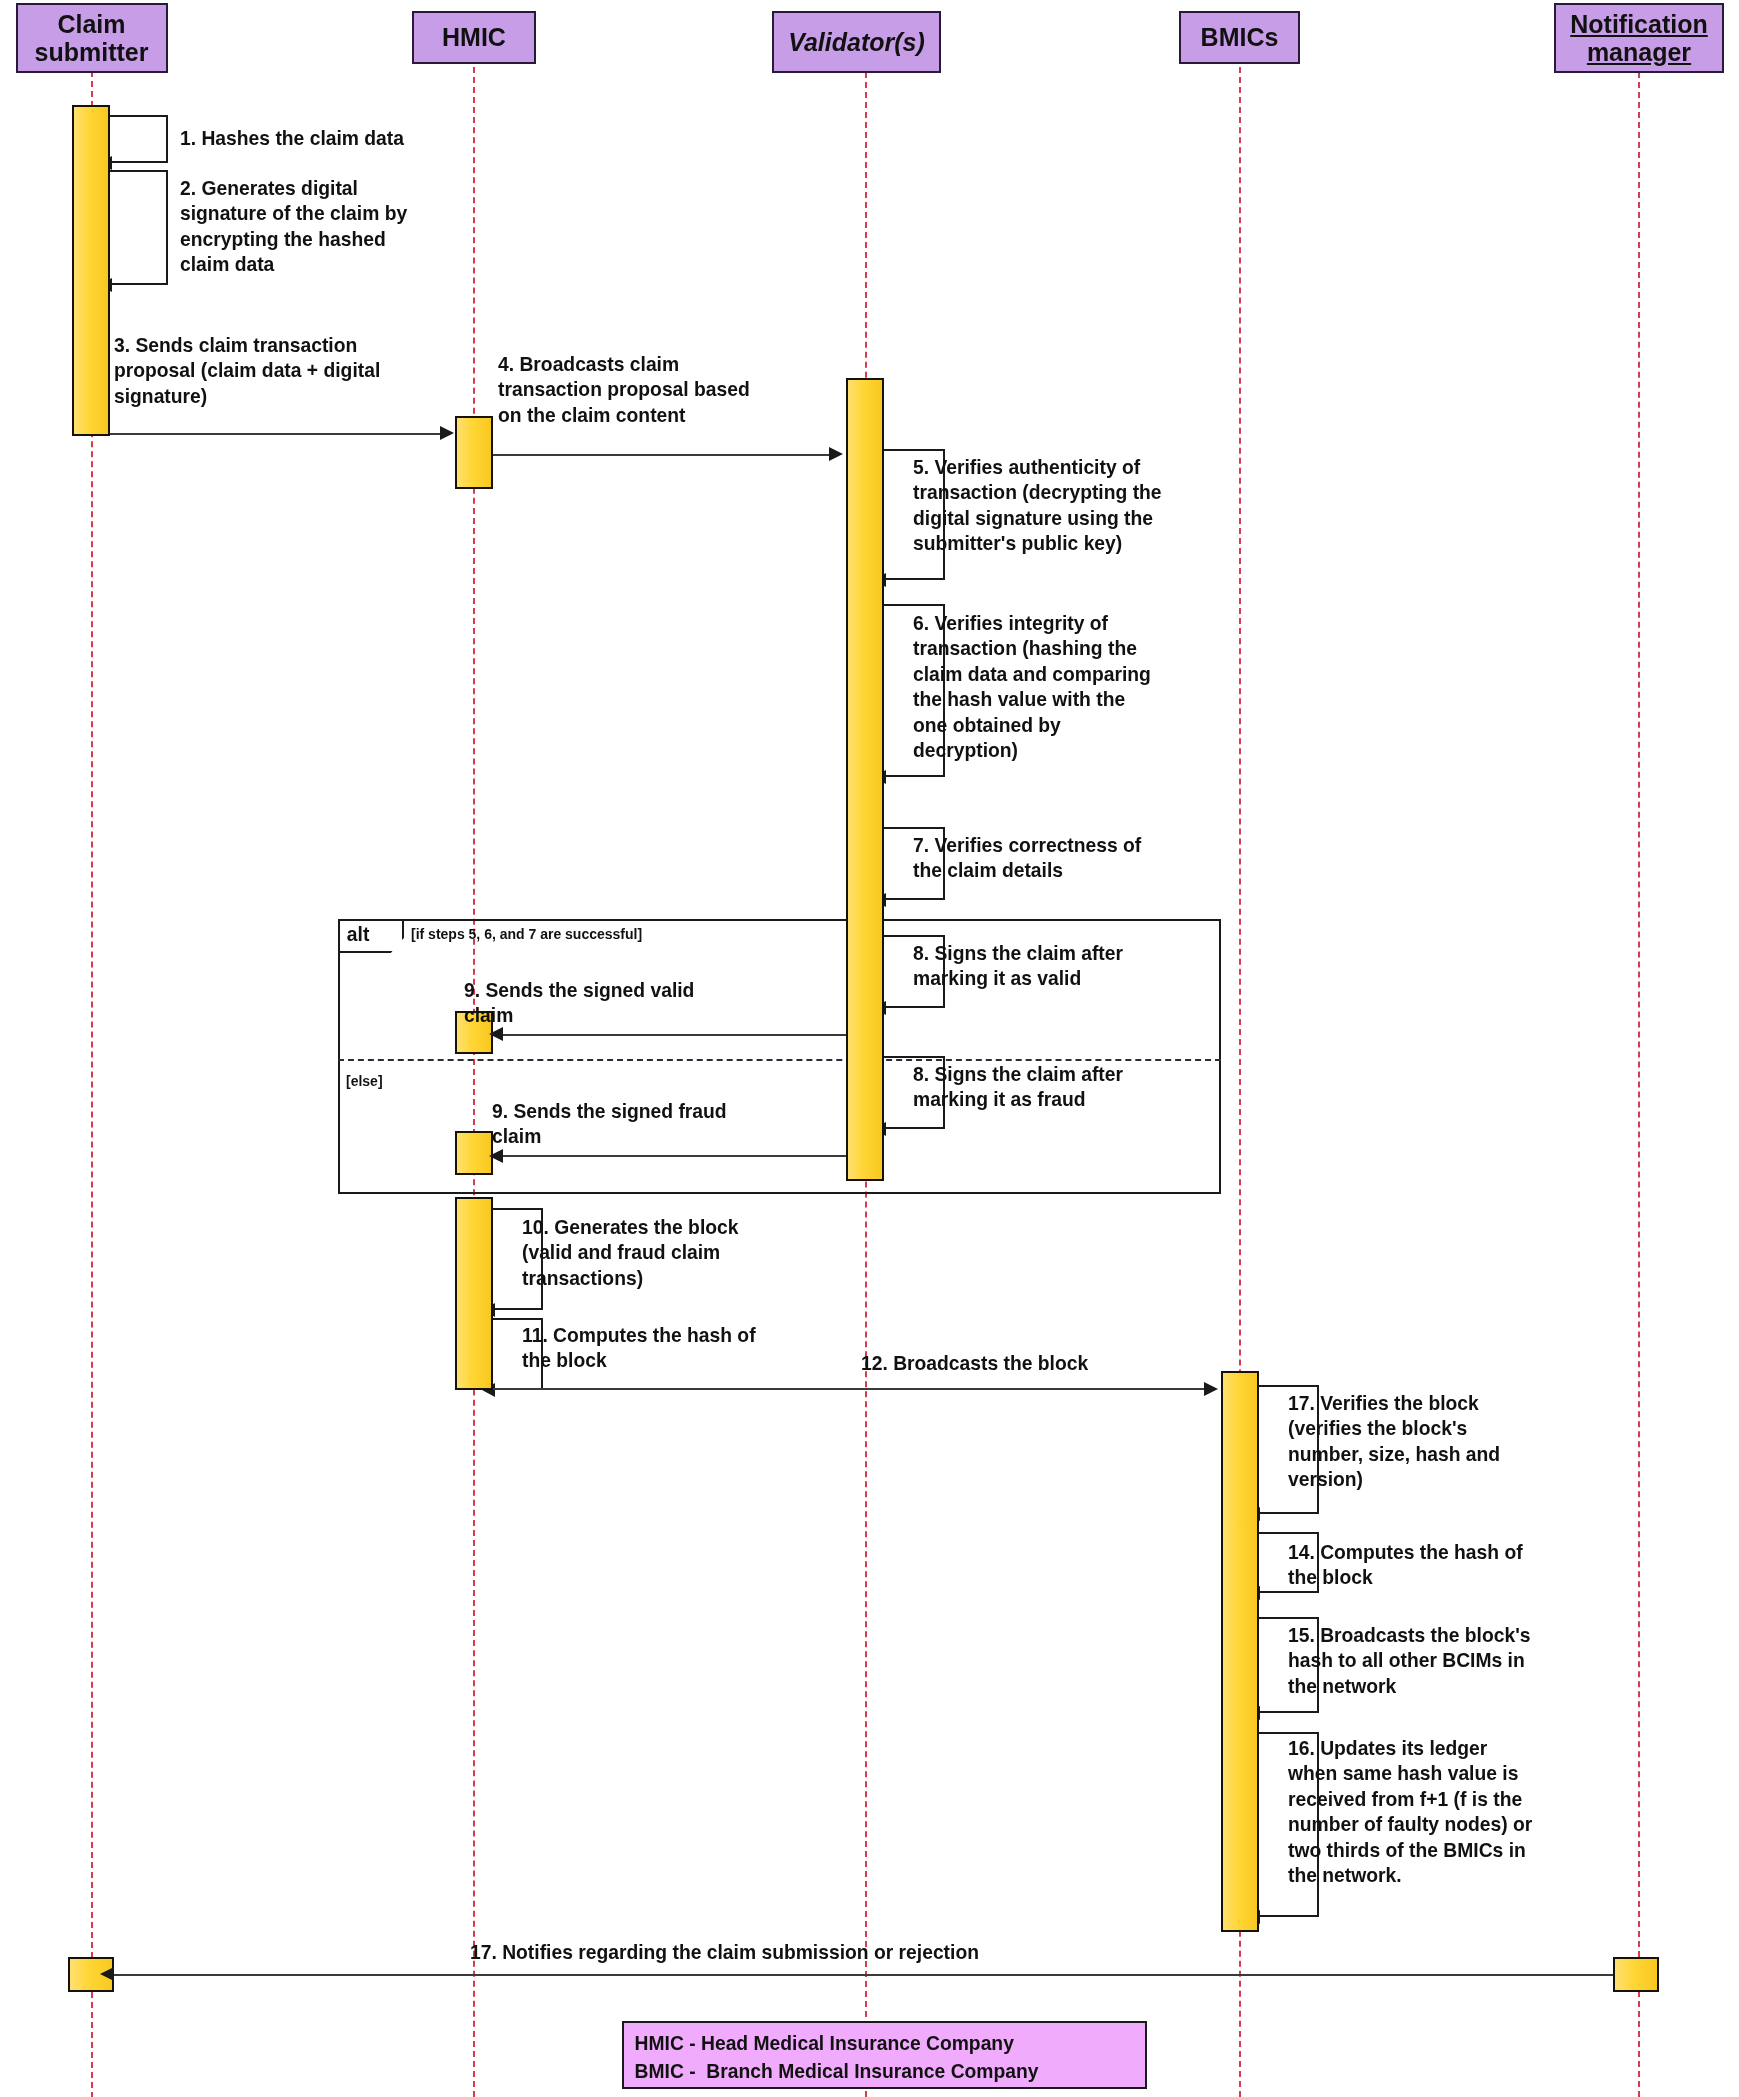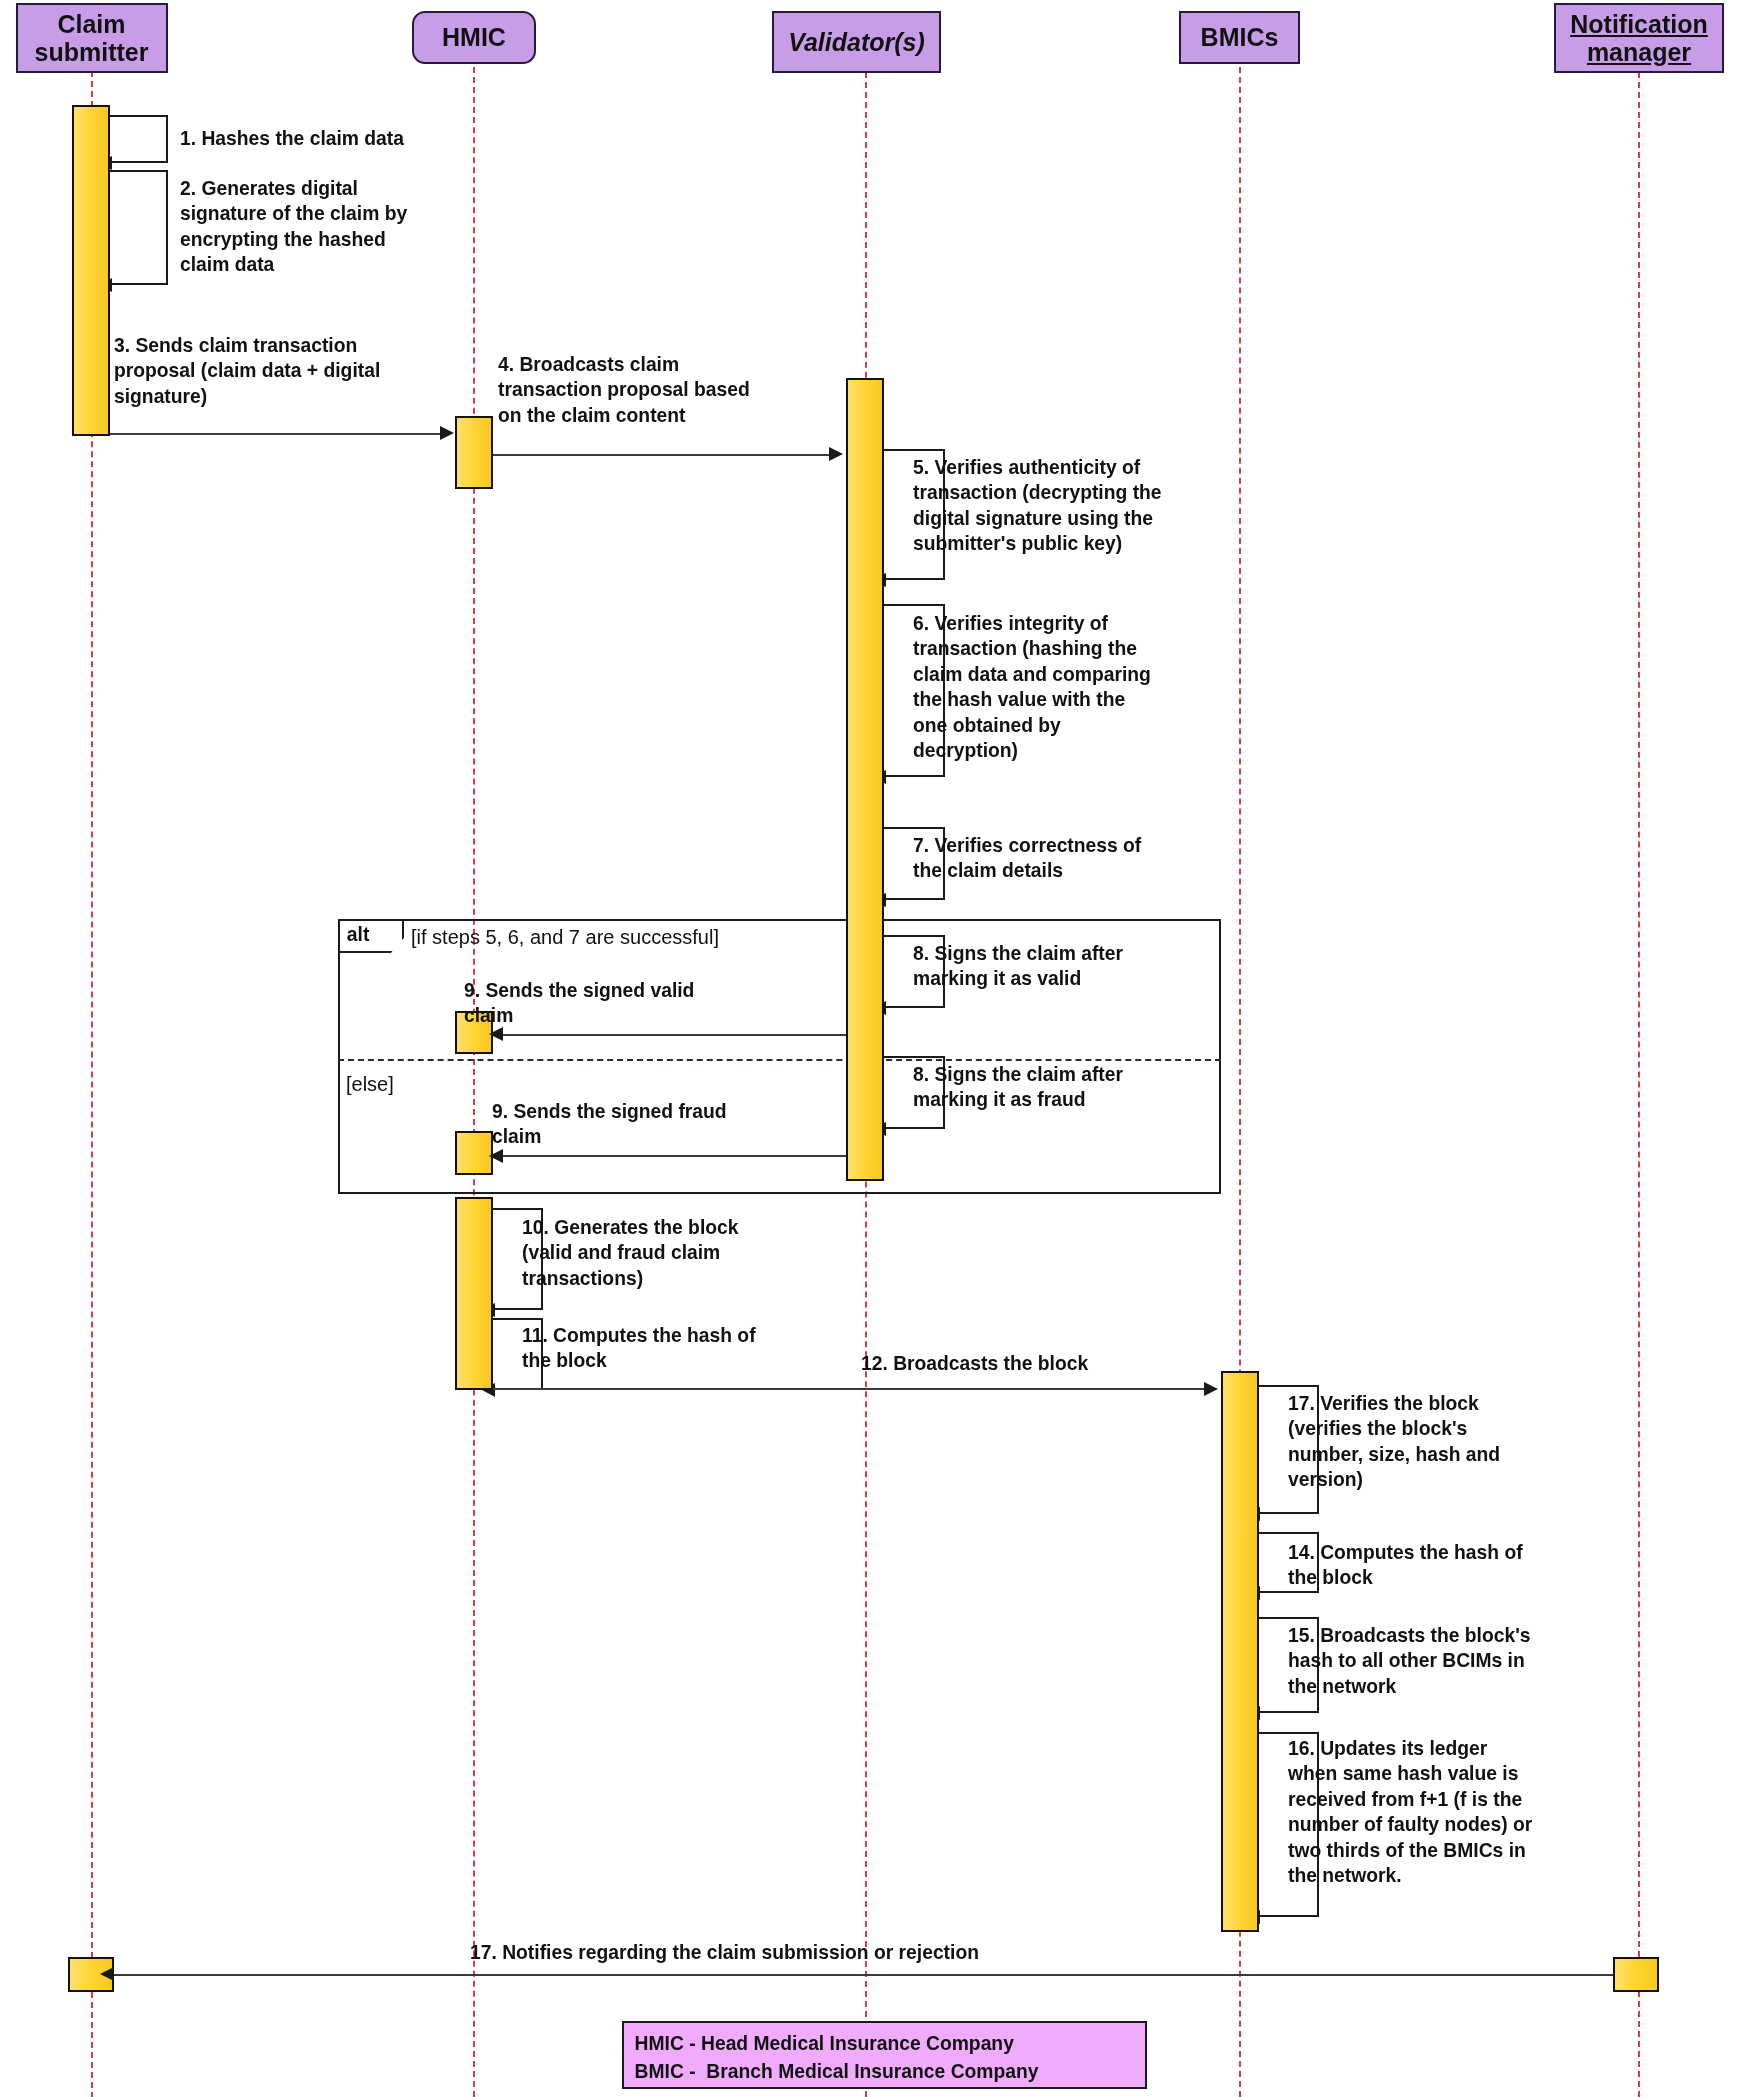--- a/index.html
+++ b/index.html
@@ -125,22 +125,22 @@
   }
   .frag-divider {
     position: absolute;
     height: 0;
     border-top: 2.9px dashed #2b2b3a;
     z-index: 3;
   }
   .frag-guard {
     position: absolute;
     color: #111111;
-    font-weight: normal;
-    font-size: 20px;
+    font-weight: bold;
+    font-size: 14px;
     z-index: 8;
   }
   
   .legend {
     position: absolute;
     box-sizing: border-box;
     background: #f0abfc;
     border: 2.4px solid #1a1a1a;
     padding: 6.8px 10.6px;
     z-index: 9;
@@ -161,21 +161,21 @@
   <div class="lifeline" style="left:91px; top:71px; height:2027px;"></div>
   <div class="lifeline" style="left:473px; top:57px; height:2040px;"></div>
   <div class="lifeline" style="left:865px; top:72px; height:2025px;"></div>
   <div class="lifeline" style="left:1239px; top:57px; height:2040px;"></div>
   <div class="lifeline" style="left:1638px; top:72px; height:2025px;"></div>
 
   <div class="actor-box" style="left:15.5px; top:2.9px; width:152px; height:70px;">
     <span>Claim
 submitter</span>
   </div>
-  <div class="actor-box" style="left:412px; top:10.6px; width:124px; height:53px;border-radius:13px;">
+  <div class="actor-box" style="left:412px; top:10.6px; width:124px; height:53px;">
     <span>HMIC</span>
   </div>
   <div class="actor-box" style="left:772px; top:10.6px; width:169px; height:62px;font-style:italic;">
     <span>Validator(s)</span>
   </div>
   <div class="actor-box" style="left:1179px; top:10.6px; width:121px; height:53px;justify-content:center;">
     <span>BMICs</span>
   </div>
   <div class="actor-box" style="left:1554px; top:2.9px; width:170px; height:70px;text-decoration:underline;">
     <span>Notification

